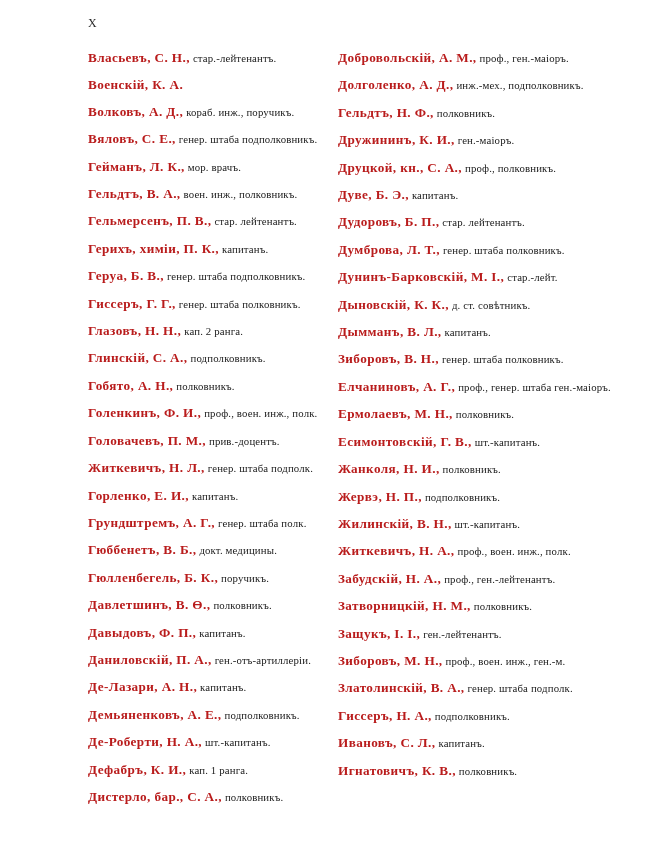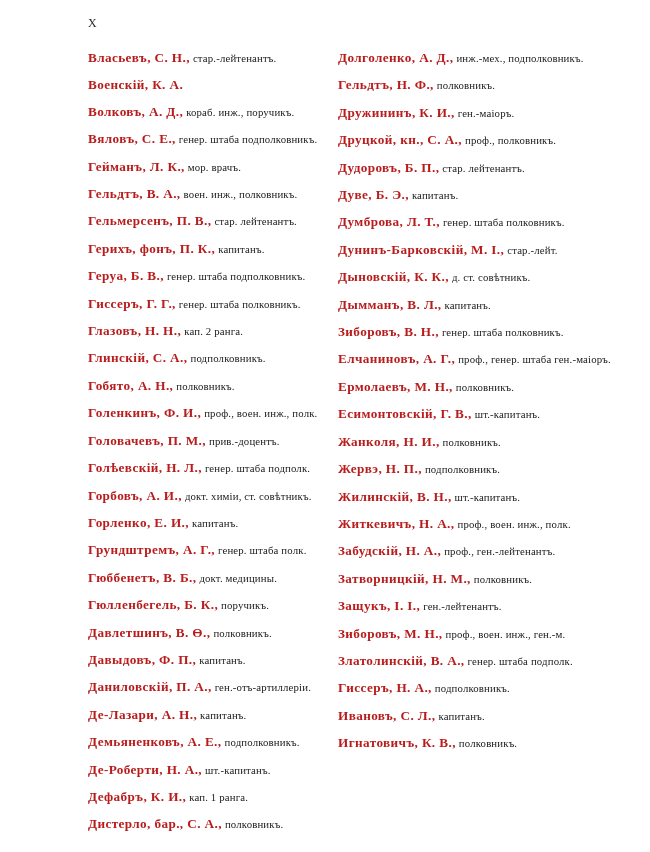--- a/index.html
+++ b/index.html
@@ -59,50 +59,50 @@
   <div class="page-number">X</div>
   <div class="columns">
     <div class="column left" id="col-left">
         <div class="entry"><span class="name">Власьевъ, С. Н.,</span><span class="rank">стар.-лейтенантъ.</span></div>
         <div class="entry"><span class="name">Военскій, К. А.</span></div>
         <div class="entry"><span class="name">Волковъ, А. Д.,</span><span class="rank">кораб. инж., поручикъ.</span></div>
         <div class="entry"><span class="name">Вяловъ, С. Е.,</span><span class="rank">генер. штаба подполковникъ.</span></div>
         <div class="entry"><span class="name">Гейманъ, Л. К.,</span><span class="rank">мор. врачъ.</span></div>
         <div class="entry"><span class="name">Гельдтъ, В. А.,</span><span class="rank">воен. инж., полковникъ.</span></div>
         <div class="entry"><span class="name">Гельмерсенъ, П. В.,</span><span class="rank">стар. лейтенантъ.</span></div>
-        <div class="entry"><span class="name">Герихъ, фонъ, П. К.,</span><span class="rank">капитанъ.</span></div>
+        <div class="entry"><span class="name">Герихъ, химіи, П. К.,</span><span class="rank">капитанъ.</span></div>
         <div class="entry"><span class="name">Геруа, Б. В.,</span><span class="rank">генер. штаба подполковникъ.</span></div>
         <div class="entry"><span class="name">Гиссеръ, Г. Г.,</span><span class="rank">генер. штаба полковникъ.</span></div>
         <div class="entry"><span class="name">Глазовъ, Н. Н.,</span><span class="rank">кап. 2 ранга.</span></div>
         <div class="entry"><span class="name">Глинскій, С. А.,</span><span class="rank">подполковникъ.</span></div>
         <div class="entry"><span class="name">Гобято, А. Н.,</span><span class="rank">полковникъ.</span></div>
         <div class="entry"><span class="name">Голенкинъ, Ф. И.,</span><span class="rank">проф., воен. инж., полк.</span></div>
         <div class="entry"><span class="name">Головачевъ, П. М.,</span><span class="rank">прив.-доцентъ.</span></div>
-        <div class="entry"><span class="name">Голѣевскій, Н. Л.,</span><span class="rank">генер. штаба подполк.</span></div>
-        <div class="entry"><span class="name">Горбовъ, А. И.,</span><span class="rank">докт. химіи, ст. совѣтникъ.</span></div>
+        <div class="entry"><span class="name">Житкевичъ, Н. Л.,</span><span class="rank">генер. штаба подполк.</span></div>
         <div class="entry"><span class="name">Горленко, Е. И.,</span><span class="rank">капитанъ.</span></div>
         <div class="entry"><span class="name">Грундштремъ, А. Г.,</span><span class="rank">генер. штаба полк.</span></div>
         <div class="entry"><span class="name">Гюббенетъ, В. Б.,</span><span class="rank">докт. медицины.</span></div>
         <div class="entry"><span class="name">Гюлленбегель, Б. К.,</span><span class="rank">поручикъ.</span></div>
         <div class="entry"><span class="name">Давлетшинъ, В. Ѳ.,</span><span class="rank">полковникъ.</span></div>
         <div class="entry"><span class="name">Давыдовъ, Ф. П.,</span><span class="rank">капитанъ.</span></div>
         <div class="entry"><span class="name">Даниловскій, П. А.,</span><span class="rank">ген.-отъ-артиллеріи.</span></div>
         <div class="entry"><span class="name">Де-Лазари, А. Н.,</span><span class="rank">капитанъ.</span></div>
         <div class="entry"><span class="name">Демьяненковъ, А. Е.,</span><span class="rank">подполковникъ.</span></div>
         <div class="entry"><span class="name">Де-Роберти, Н. А.,</span><span class="rank">шт.-капитанъ.</span></div>
         <div class="entry"><span class="name">Дефабръ, К. И.,</span><span class="rank">кап. 1 ранга.</span></div>
         <div class="entry"><span class="name">Дистерло, бар., С. А.,</span><span class="rank">полковникъ.</span></div>
       </div>
     <div class="column right" id="col-right">
+        <div class="entry"><span class="name">Добровольскій, А. М.,</span><span class="rank">проф., ген.-маіоръ.</span></div>
         <div class="entry"><span class="name">Долголенко, А. Д.,</span><span class="rank">инж.-мех., подполковникъ.</span></div>
         <div class="entry"><span class="name">Гельдтъ, Н. Ф.,</span><span class="rank">полковникъ.</span></div>
         <div class="entry"><span class="name">Дружининъ, К. И.,</span><span class="rank">ген.-маіоръ.</span></div>
         <div class="entry"><span class="name">Друцкой, кн., С. А.,</span><span class="rank">проф., полковникъ.</span></div>
+        <div class="entry"><span class="name">Дуве, Б. Э.,</span><span class="rank">капитанъ.</span></div>
         <div class="entry"><span class="name">Дудоровъ, Б. П.,</span><span class="rank">стар. лейтенантъ.</span></div>
-        <div class="entry"><span class="name">Дуве, Б. Э.,</span><span class="rank">капитанъ.</span></div>
         <div class="entry"><span class="name">Думброва, Л. Т.,</span><span class="rank">генер. штаба полковникъ.</span></div>
         <div class="entry"><span class="name">Дунинъ-Барковскій, М. І.,</span><span class="rank">стар.-лейт.</span></div>
         <div class="entry"><span class="name">Дыновскій, К. К.,</span><span class="rank">д. ст. совѣтникъ.</span></div>
         <div class="entry"><span class="name">Дымманъ, В. Л.,</span><span class="rank">капитанъ.</span></div>
         <div class="entry"><span class="name">Зиборовъ, В. Н.,</span><span class="rank">генер. штаба полковникъ.</span></div>
         <div class="entry"><span class="name">Елчаниновъ, А. Г.,</span><span class="rank">проф., генер. штаба ген.-маіоръ.</span></div>
         <div class="entry"><span class="name">Ермолаевъ, М. Н.,</span><span class="rank">полковникъ.</span></div>
         <div class="entry"><span class="name">Есимонтовскій, Г. В.,</span><span class="rank">шт.-капитанъ.</span></div>
         <div class="entry"><span class="name">Жанколя, Н. И.,</span><span class="rank">полковникъ.</span></div>
         <div class="entry"><span class="name">Жервэ, Н. П.,</span><span class="rank">подполковникъ.</span></div>

